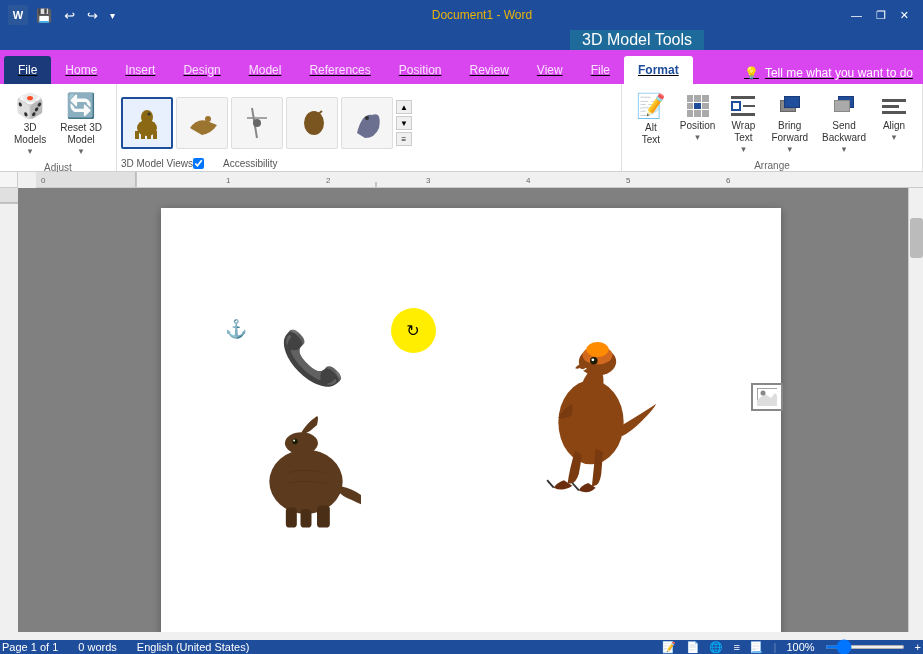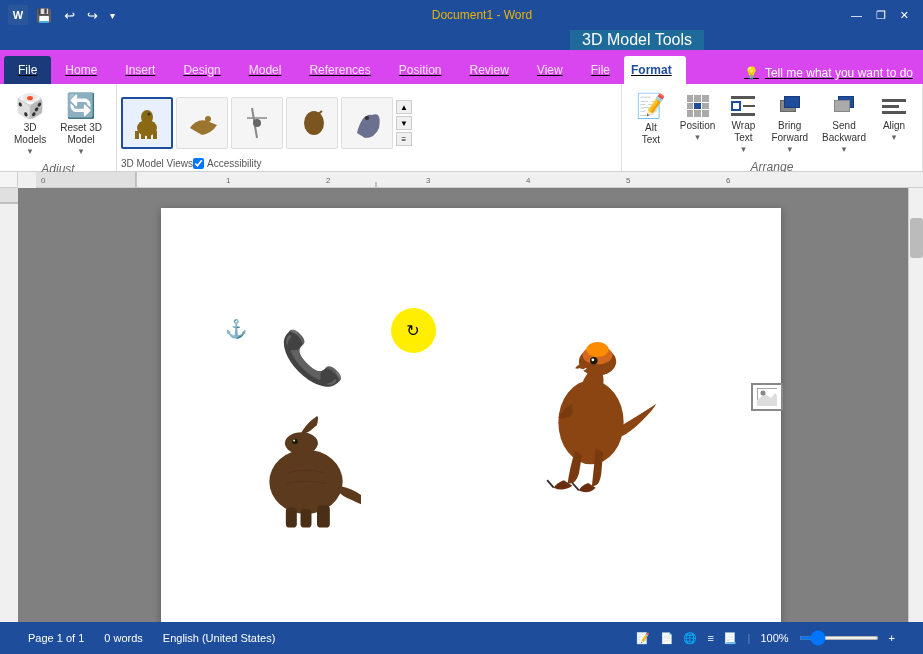--- a/index.html
+++ b/index.html
@@ -50,21 +50,21 @@
     .tab {
       padding: 6px 14px;
       color: rgba(255,255,255,0.85);
       font-size: 12px;
       cursor: pointer;
       border-radius: 3px 3px 0 0;
       height: 28px;
       display: flex;
       align-items: center;
     }
-    .tab.active { background: white; color: #1e4d9b; font-weight: 500; padding-left: 7px; }
+    .tab.active { background: white; color: #1e4d9b; font-weight: 500; }
     .tab-search {
       margin-left: auto;
       display: flex;
       align-items: center;
       color: white;
       font-size: 12px;
       padding: 4px 10px;
       gap: 6px;
       cursor: pointer;
     }
@@ -85,25 +85,24 @@
       padding: 4px 8px 2px;
       min-width: 60px;
     }
     .ribbon-group-content {
       display: flex;
       align-items: flex-start;
       gap: 2px;
       flex: 1;
     }
     .ribbon-group-label {
-      font-size: 12px;
+      font-size: 10px;
       color: #666;
       padding-top: 2px;
       text-align: center;
-      font-style: italic;
     }
     .ribbon-btn {
       display: flex;
       flex-direction: column;
       align-items: center;
       padding: 4px 6px;
       cursor: pointer;
       border-radius: 3px;
       border: none;
       background: none;
@@ -267,25 +266,25 @@
     }
     .buffcom-text {
       font-size: 16px;
       font-weight: bold;
       color: #1a3a8a;
       letter-spacing: 2px;
     }
 
     
     .status-bar {
-      height: 32px;
+      height: 14px;
       background: #1e4d9b;
       display: flex;
       align-items: center;
-      padding: 0 28px;
+      padding: 0 2px;
       color: white;
       font-size: 11px;
       gap: 20px;
       position: fixed;
       bottom: 0;
       width: 923px;
     }
     .status-right {
       margin-left: auto;
       display: flex;
@@ -402,21 +401,21 @@
       <div class="views-scroll">
         <div class="scroll-arrow">▲</div>
         <div class="scroll-arrow">▼</div>
         <div class="scroll-arrow">≡</div>
       </div>
     </div>
     <div style="display:flex;align-items:center;">
       <div class="views-label">
         <span>3D Model Views</span>
       </div>
-      <div style="display:flex;align-items:center;gap:3px;font-size:10px;color:#555;">
+      <div style="display:flex;align-items:center;gap:19px;font-size:10px;color:#555;">
         <input type="checkbox" checked="" style="width: 11px; height: 11px;">
         <span>Accessibility</span>
       </div>
     </div>
   </div>
 
   <div class="ribbon-group" style="min-width:300px;">
     <div class="ribbon-group-content">
       <button class="ribbon-btn">
         <span class="icon">📝</span>

